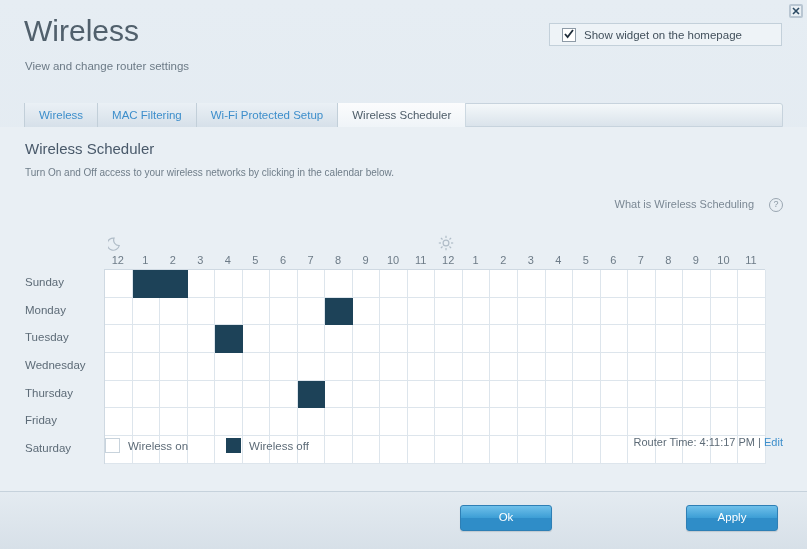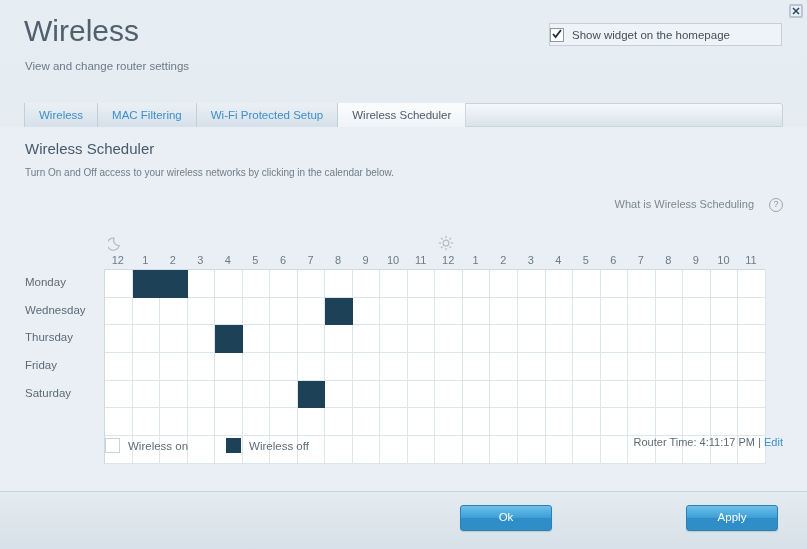--- a/index.html
+++ b/index.html
@@ -67,20 +67,21 @@
   .widget-box {
     position: absolute;
     right: 25px;
     top: 23px;
     width: 233px;
     height: 23px;
     background: #eef3f7;
     border: 1px solid #c3d0da;
     display: flex;
     align-items: center;
+    padding-left: 12px;
     box-sizing: border-box;
     cursor: pointer;
   }
   .chk {
     width: 12px;
     height: 12px;
     background: #ffffff;
     border: 1px solid #8d9aa6;
     position: relative;
     flex: 0 0 auto;
@@ -356,21 +357,23 @@
   <div class="panel">
     <div class="section-title">Wireless Scheduler</div>
     <div class="section-desc">Turn On and Off access to your wireless networks by clicking in the calendar below.</div>
 
     <div class="help-link">
       <span>What is Wireless Scheduling</span>
       <span class="qmark">?</span>
     </div>
 
     <div class="day-labels" id="day-labels">
+        <div class="day-label">Sunday</div>
         <div class="day-label">Monday</div>
+        <div class="day-label">Tuesday</div>
         <div class="day-label">Wednesday</div>
         <div class="day-label">Thursday</div>
         <div class="day-label">Friday</div>
         <div class="day-label">Saturday</div>
       </div>
 
     <div class="cal">
       <div class="icon-row">
         <span class="moon-icon">
           <svg width="16" height="16" viewBox="0 0 16 16" aria-hidden="true">

